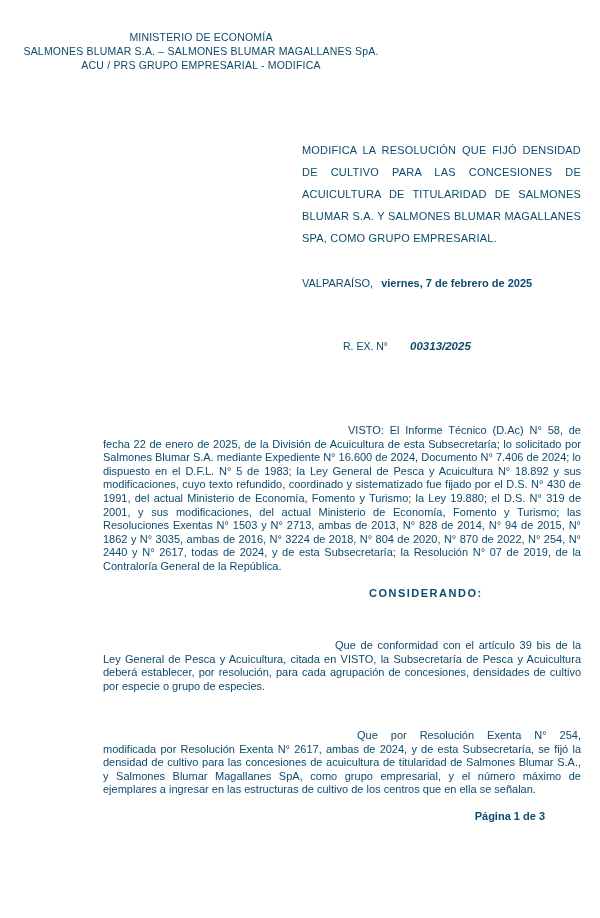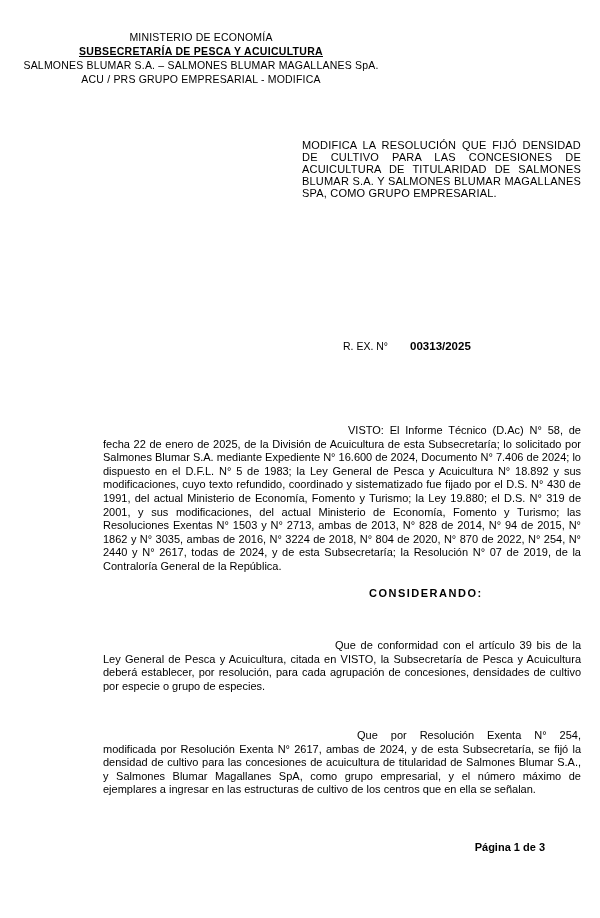--- a/index.html
+++ b/index.html
@@ -6,21 +6,21 @@
     margin: 0;
     padding: 0;
     background: #ffffff;
   }
   .page {
     position: relative;
     width: 600px;
     height: 918px;
     background: #ffffff;
     font-family: "Liberation Sans", sans-serif;
-    color: #000000;
+    color: #0c4a6e;
     overflow: hidden;
   }
   .letterhead {
     position: absolute;
     left: 18px;
     top: 30px;
     width: 366px;
     text-align: center;
     font-size: 10.5px;
     line-height: 14px;
@@ -31,21 +31,21 @@
     font-weight: bold;
     text-decoration: underline;
     letter-spacing: 0.3px;
   }
   .subject {
     position: absolute;
     left: 302px;
     top: 139px;
     width: 279px;
     font-size: 11px;
-    line-height: 12px;
+    line-height: 22px;
     text-align: justify;
     letter-spacing: 0.2px;
   }
   .dateline {
     position: absolute;
     left: 302px;
     top: 277px;
     font-size: 11px;
     white-space: nowrap;
   }
@@ -57,20 +57,21 @@
     position: absolute;
     left: 343px;
     top: 340px;
     font-size: 10.5px;
     white-space: nowrap;
   }
   .refline .ref-value {
     font-weight: bold;
     font-size: 11.5px;
     margin-left: 22px;
+    font-style: italic;
   }
   .body-par {
     position: absolute;
     left: 103px;
     width: 478px;
     font-size: 11px;
     line-height: 13.6px;
     text-align: justify;
   }
   .visto { top: 396px; text-indent: 245px; margin-top: 28px; }
@@ -82,41 +83,43 @@
     font-weight: bold;
     letter-spacing: 1.5px;
     white-space: nowrap;
     margin-left: 20px;
   }
   .par1 { top: 639px; text-indent: 232px; }
   .par2 { top: 729px; text-indent: 254px; }
   .page-footer {
     position: absolute;
     right: 55px;
-    top: 841px;
+    top: 810px;
     font-size: 11px;
     font-weight: bold;
     white-space: nowrap;
     text-align: right;
   }
 </style>
 </head>
 <body>
 
 <div class="page">
 
   <div class="letterhead">
     <div class="lh-line">MINISTERIO DE ECONOMÍA</div>
-    <div class="lh-line bold-underline">SUBSECRETARÍA DE PESCA Y ACUICULTURA</div>
     <div class="lh-line">SALMONES BLUMAR S.A. – SALMONES BLUMAR MAGALLANES SpA.</div>
     <div class="lh-line">ACU / PRS GRUPO EMPRESARIAL - MODIFICA</div>
   </div>
 
   <div class="subject">MODIFICA LA RESOLUCIÓN QUE FIJÓ DENSIDAD DE CULTIVO PARA LAS CONCESIONES DE ACUICULTURA DE TITULARIDAD DE SALMONES BLUMAR S.A. Y SALMONES BLUMAR MAGALLANES SPA, COMO GRUPO EMPRESARIAL.</div>
 
+  <div class="dateline">
+    <span>VALPARAÍSO,</span><span class="date-value">viernes, 7 de febrero de 2025</span>
+  </div>
 
   <div class="refline">
     <span>R. EX. N°</span><span class="ref-value">00313/2025</span>
   </div>
 
   <div class="body-par visto">VISTO: El Informe Técnico (D.Ac) N° 58, de fecha 22 de enero de 2025, de la División de Acuicultura de esta Subsecretaría; lo solicitado por Salmones Blumar S.A. mediante Expediente N° 16.600 de 2024, Documento N° 7.406 de 2024; lo dispuesto en el D.F.L. N° 5 de 1983; la Ley General de Pesca y Acuicultura N° 18.892 y sus modificaciones, cuyo texto refundido, coordinado y sistematizado fue fijado por el D.S. N° 430 de 1991, del actual Ministerio de Economía, Fomento y Turismo; la Ley 19.880; el D.S. N° 319 de 2001, y sus modificaciones, del actual Ministerio de Economía, Fomento y Turismo; las Resoluciones Exentas N° 1503 y N° 2713, ambas de 2013, N° 828 de 2014, N° 94 de 2015, N° 1862 y N° 3035, ambas de 2016, N° 3224 de 2018, N° 804 de 2020, N° 870 de 2022, N° 254, N° 2440 y N° 2617, todas de 2024, y de esta Subsecretaría; la Resolución N° 07 de 2019, de la Contraloría General de la República.</div>
 
   <div class="considerando-heading">CONSIDERANDO:</div>
 
   <div class="body-par par1">Que de conformidad con el artículo 39 bis de la Ley General de Pesca y Acuicultura, citada en VISTO, la Subsecretaría de Pesca y Acuicultura deberá establecer, por resolución, para cada agrupación de concesiones, densidades de cultivo por especie o grupo de especies.</div>

